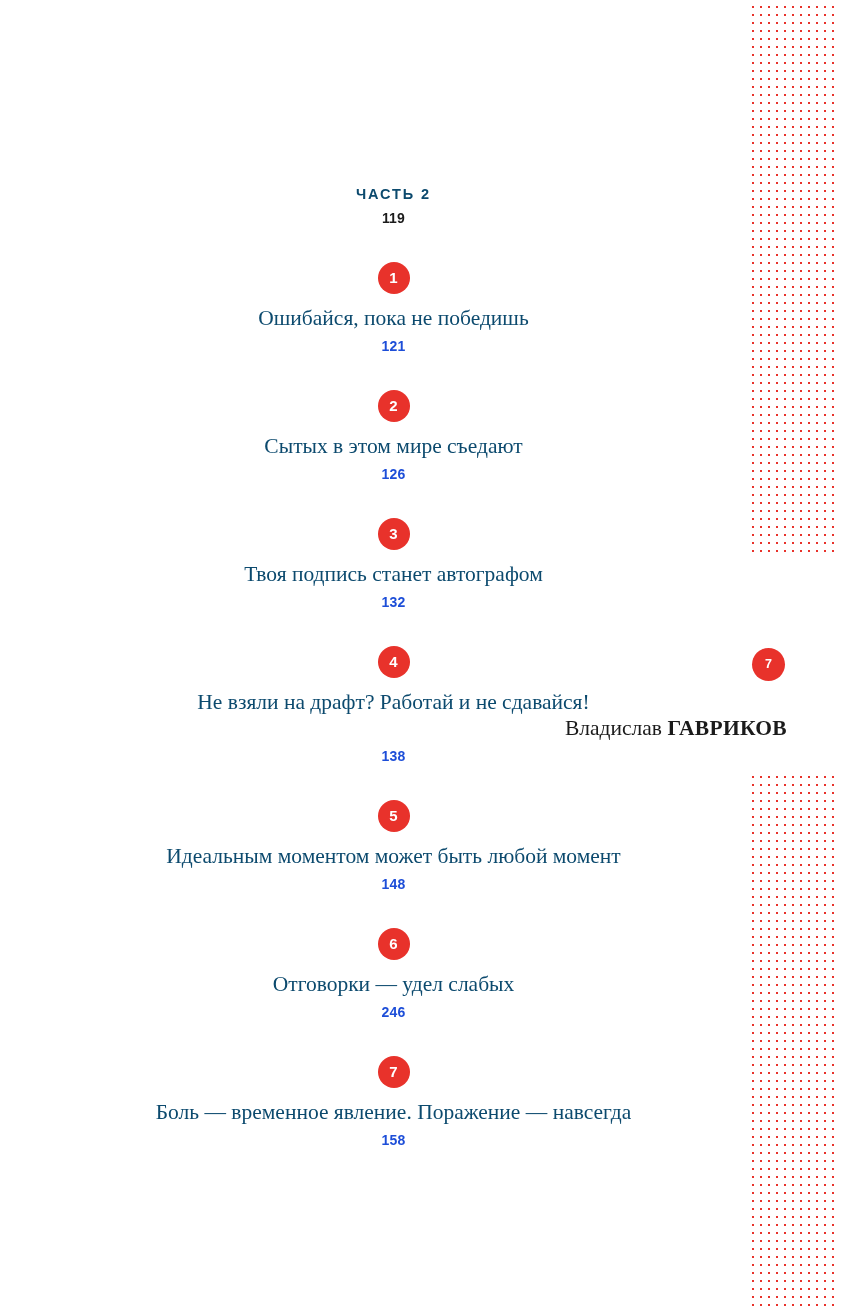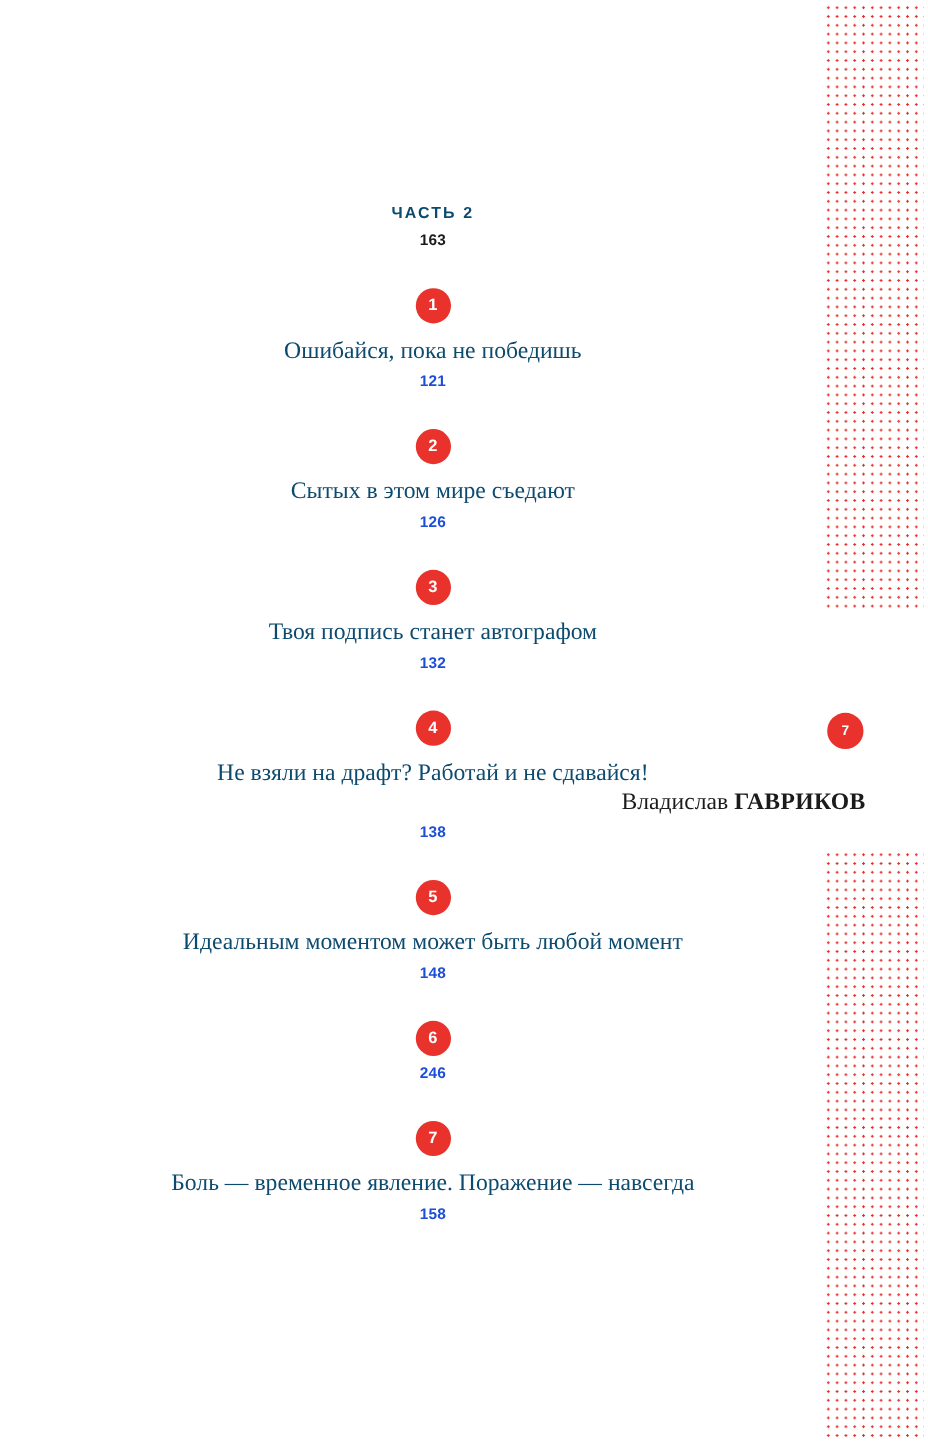--- a/index.html
+++ b/index.html
@@ -146,21 +146,21 @@
 
   <div id="dot-grid-top" class="dot-grid"></div>
   <div id="dot-grid-bottom" class="dot-grid"></div>
 
   <div class="page-badge">7</div>
 
   <div id="content">
 
     <div id="part-block">
       <div id="part-title">ЧАСТЬ 2</div>
-      <div id="part-page">163</div>
+      <div id="part-page">119</div>
     </div>
 
     <div id="entries">
   <div class="entry">
     <div class="entry-badge">1</div>
     <div class="entry-title">Ошибайся, пока не победишь</div>
 
     <div class="entry-page">121</div>
   </div>
 
@@ -189,20 +189,21 @@
 
   <div class="entry">
     <div class="entry-badge">5</div>
     <div class="entry-title">Идеальным моментом может быть любой момент</div>
 
     <div class="entry-page">148</div>
   </div>
 
   <div class="entry">
     <div class="entry-badge">6</div>
+    <div class="entry-title">Отговорки — удел слабых</div>
 
     <div class="entry-page">246</div>
   </div>
 
   <div class="entry">
     <div class="entry-badge">7</div>
     <div class="entry-title">Боль — временное явление. Поражение — навсегда</div>
 
     <div class="entry-page">158</div>
   </div>

